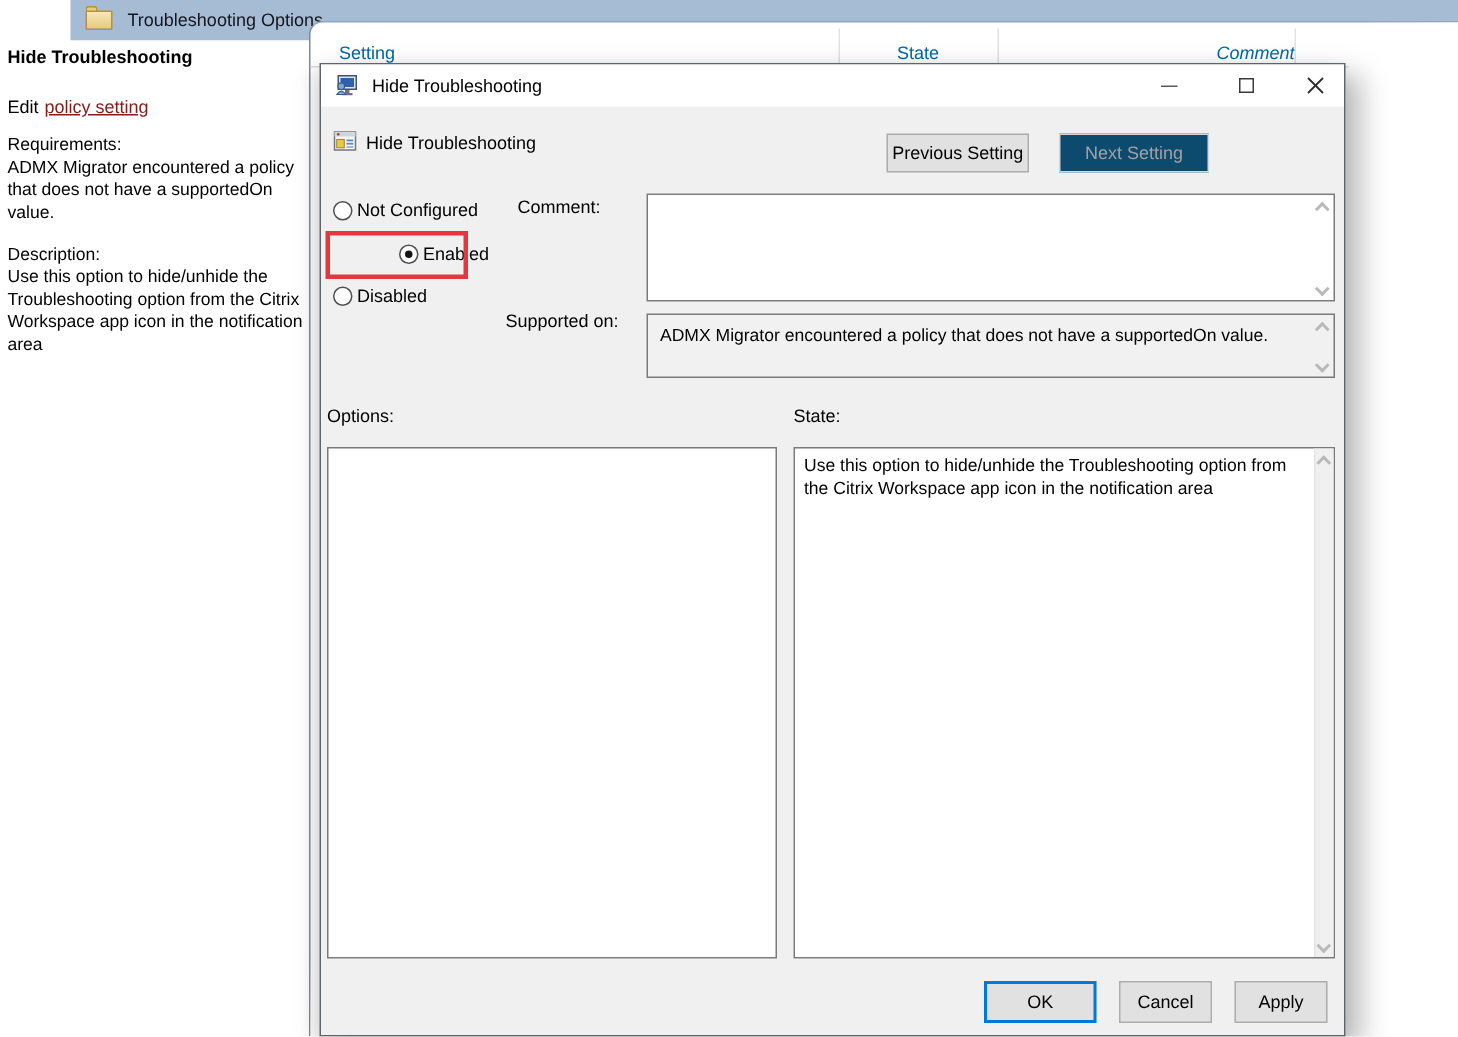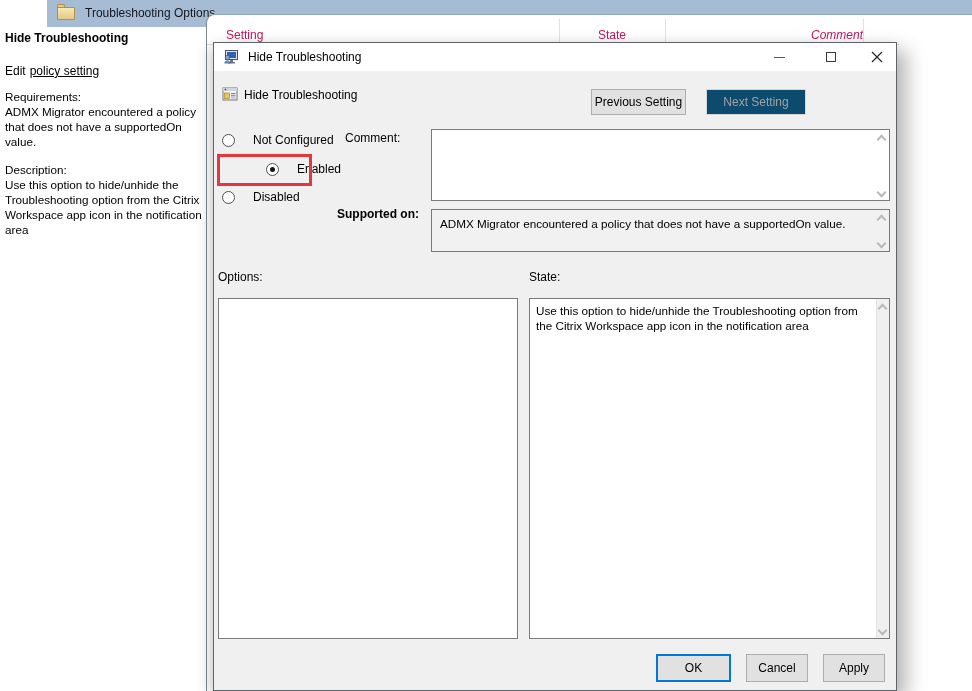--- a/index.html
+++ b/index.html
@@ -18,28 +18,28 @@
   .folder-back{ position:absolute; left:0; top:-3px; width:8px; height:4px; background:#e8cc82; border:1px solid #b39140; border-bottom:none; border-radius:2px 2px 0 0;}
   .folder-body{ position:absolute; left:0; top:0; width:18px; height:13px; background:#efd896; border:1px solid #b39140; border-radius:1px;
     background:linear-gradient(#f7e8b6,#e3c härt ); }
   .strip-title{ position:absolute; left:38px; top:6px; color:#15151e; }
 
   .content-panel{
     position:absolute; left:206px; top:14px; width:766px; height:677px;
     background:#ffffff; border-top:1px solid #93a5b8; border-left:1px solid #7e8994;
     border-top-left-radius:9px;
   }
-  .col-label{ position:absolute; top:13px; color:#be185d; }
+  .col-label{ position:absolute; top:13px; color:#0369a1; }
   .col-sep{ position:absolute; top:4px; height:25px; width:1px; background:#e2e2e2; }
   .header-underline{ position:absolute; top:29px; left:0; width:692px; height:1px; background:#dadada; }
 
   .left-pane{ position:absolute; left:0; top:27px; width:206px; height:664px; background:#fff; }
   .lp-title{ position:absolute; left:5px; top:4px; font-weight:bold; }
   .lp-edit{ position:absolute; left:5px; top:37px; }
-  .lp-link{ color:#000000; text-decoration:underline; cursor:pointer; margin-left:4px;text-align:right; }
+  .lp-link{ color:#7f1d1d; text-decoration:underline; cursor:pointer; margin-left:4px;text-align:right; }
   .lp-block{ position:absolute; left:5px; width:199px; line-height:15px; font-size:11.7px; }
   .lp-req{ top:62px; }
   .lp-desc{ top:135px; }
 
   
   .dialog{
     position:absolute; left:213px; top:42px; width:684px; height:649px;
     background:#f0f0f0; border:1px solid #5f6468;
     box-shadow:10px 8px 18px rgba(0,0,0,.28), -6px 4px 12px rgba(0,0,0,.12);
   }
@@ -53,30 +53,30 @@
 
   .setting-icon{ position:absolute; left:8px; top:43px; width:16px; height:16px; }
   .setting-name{ position:absolute; left:30px; top:45px; }
 
   .btn{ display:flex; align-items:center; justify-content:center;
         background:#e1e1e1; border:1px solid #adadad; cursor:pointer; font-size:12px; }
   .btn-prev{ position:absolute; left:377px; top:46px; width:95px; height:26px; }
   .btn-next{ position:absolute; left:492px; top:46px; width:100px; height:26px;
              background:#0c4a6e; border-color:#d6d6d6; color:#a2a2a2; cursor:default; }
 
-  .radio-row{ position:absolute; left:8px; display:flex; align-items:center; gap:18px; cursor:pointer; }
+  .radio-row{ position:absolute; left:8px; display:flex; align-items:center; gap:3px; cursor:pointer; }
   .rr-0{ top:90px; } .rr-1{ top:119px;padding-left:44px; } .rr-2{ top:147px; }
   .radio{ width:13px; height:13px; border:1px solid #4f4f4f; border-radius:50%; background:#fff; position:relative; }
   .radio.checked::after{ content:""; position:absolute; left:3px; top:3px; width:5px; height:5px; border-radius:50%; background:#141414; }
   .highlight-box{ position:absolute; left:3px; top:111px; width:95px; height:32px;
     border:3px solid #e5383e; pointer-events:none; }
 
   .fld-label{ position:absolute; color:#000; }
   .lbl-comment{ left:131px; top:88px; }
-  .lbl-supported{ left:123px; top:164px;font-weight:bold; }
+  .lbl-supported{ left:123px; top:164px; }
   .lbl-options{ left:4px; top:227px; }
   .lbl-help{ left:315px; top:227px; }
 
   .box{ position:absolute; border:1px solid #7a7a7a; background:#fff; }
   .comment-box{ left:217px; top:86px; width:459px; height:72px; }
   .supported-box{ left:217px; top:166px; width:459px; height:43px; background:#f1f1f1; }
   .supported-text{ position:absolute; left:8px; top:7px; font-size:11.7px; }
   .options-box{ left:4px; top:255px; width:300px; height:341px; }
   .help-box{ left:315px; top:255px; width:361px; height:341px; }
   .help-text{ position:absolute; left:6px; top:4px; width:332px; line-height:15px; font-size:11.7px; }

